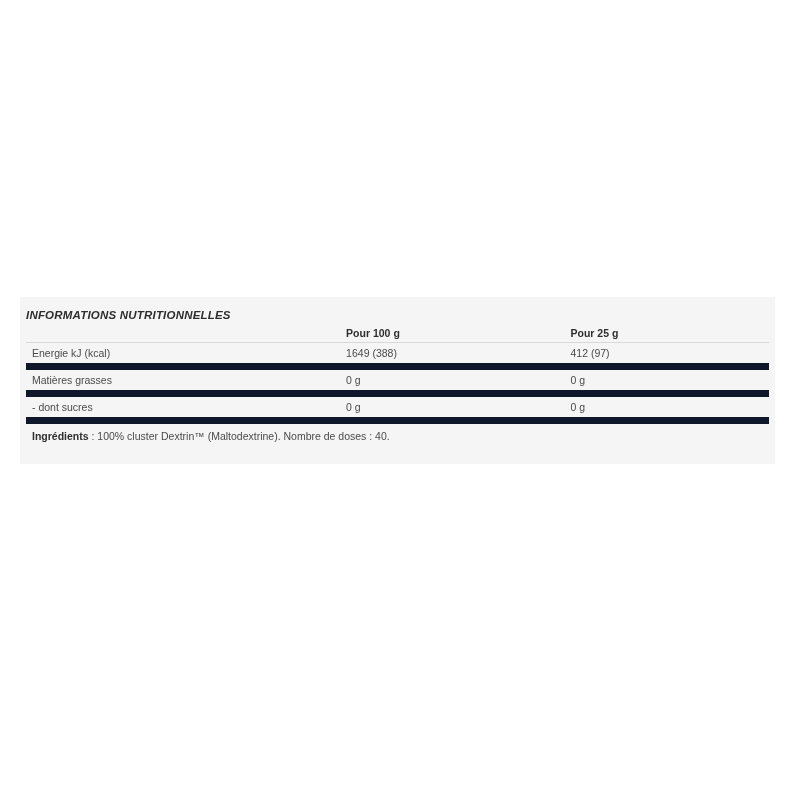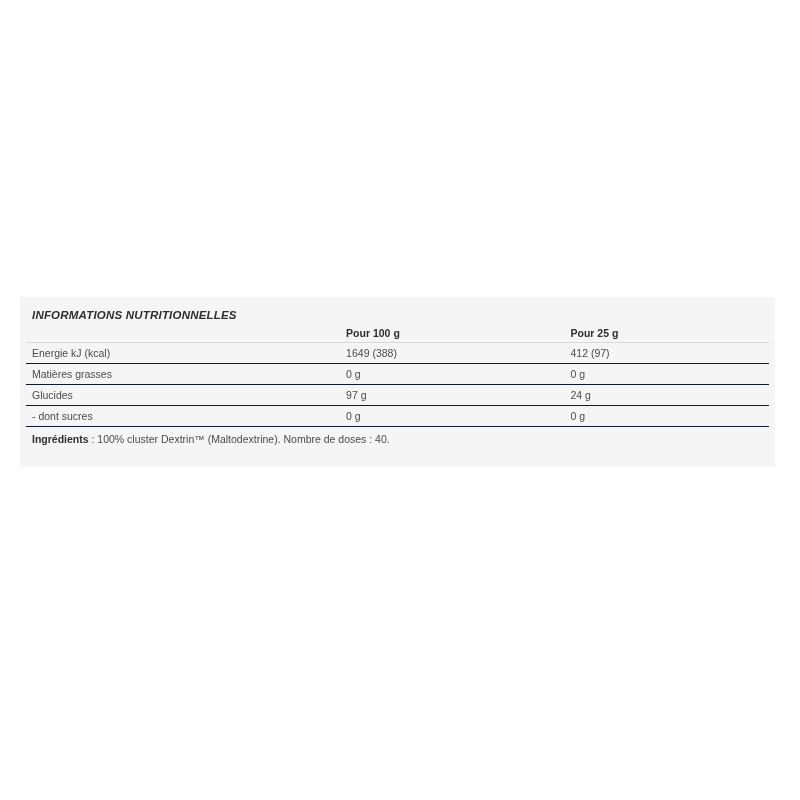--- a/index.html
+++ b/index.html
@@ -25,21 +25,21 @@
     box-sizing: border-box;
     padding: 12px 6px 10px 6px;
   }
 
   .panel-title {
     font-size: 11.5px;
     font-weight: bold;
     font-style: italic;
     letter-spacing: 0.2px;
     color: #2e2e2e;
-    margin: 0 0 2px 6px;
+    margin: 0 0 2px 0;
   }
 
   .panel-subtitle {
     font-size: 10.5px;
     color: #4a4a4a;
     margin: 0 0 10px 6px;
   }
 
   table.nutri {
     width: 100%;
@@ -73,21 +73,21 @@
   table.nutri tbody td.col-label {
     text-align: left;
     white-space: nowrap;
   }
   table.nutri tbody td.col-val {
     text-align: left;
     white-space: nowrap;
   }
 
   table.nutri tbody tr.ruled td {
-    border-bottom: 1px solid #0f172a;
+    border-bottom: 7px solid #0f172a;
   }
   table.nutri tbody tr.noline td {
     border-bottom: none;
     padding-top: 2px;
     padding-bottom: 2px;
   }
   table.nutri tbody tr.tight td {
     padding-top: 2px;
     padding-bottom: 3px;
   }
@@ -122,25 +122,20 @@
         <td class="col-label">Energie kJ (kcal)</td>
         <td class="col-val">1649 (388)</td>
         <td class="col-val">412 (97)</td>
       </tr>
       <tr class="ruled">
         <td class="col-label">Matières grasses</td>
         <td class="col-val">0 g</td>
         <td class="col-val">0 g</td>
       </tr>
       <tr class="ruled">
-        <td class="col-label">Glucides</td>
-        <td class="col-val">97 g</td>
-        <td class="col-val">24 g</td>
-      </tr>
-      <tr class="ruled">
         <td class="col-label">- dont sucres</td>
         <td class="col-val">0 g</td>
         <td class="col-val">0 g</td>
       </tr>
     </tbody>
   </table>
 
   <div class="ingredients"><b>Ingrédients</b><span> : 100% cluster Dextrin™ (Maltodextrine). Nombre de doses : 40.</span></div>
 
 </div>

